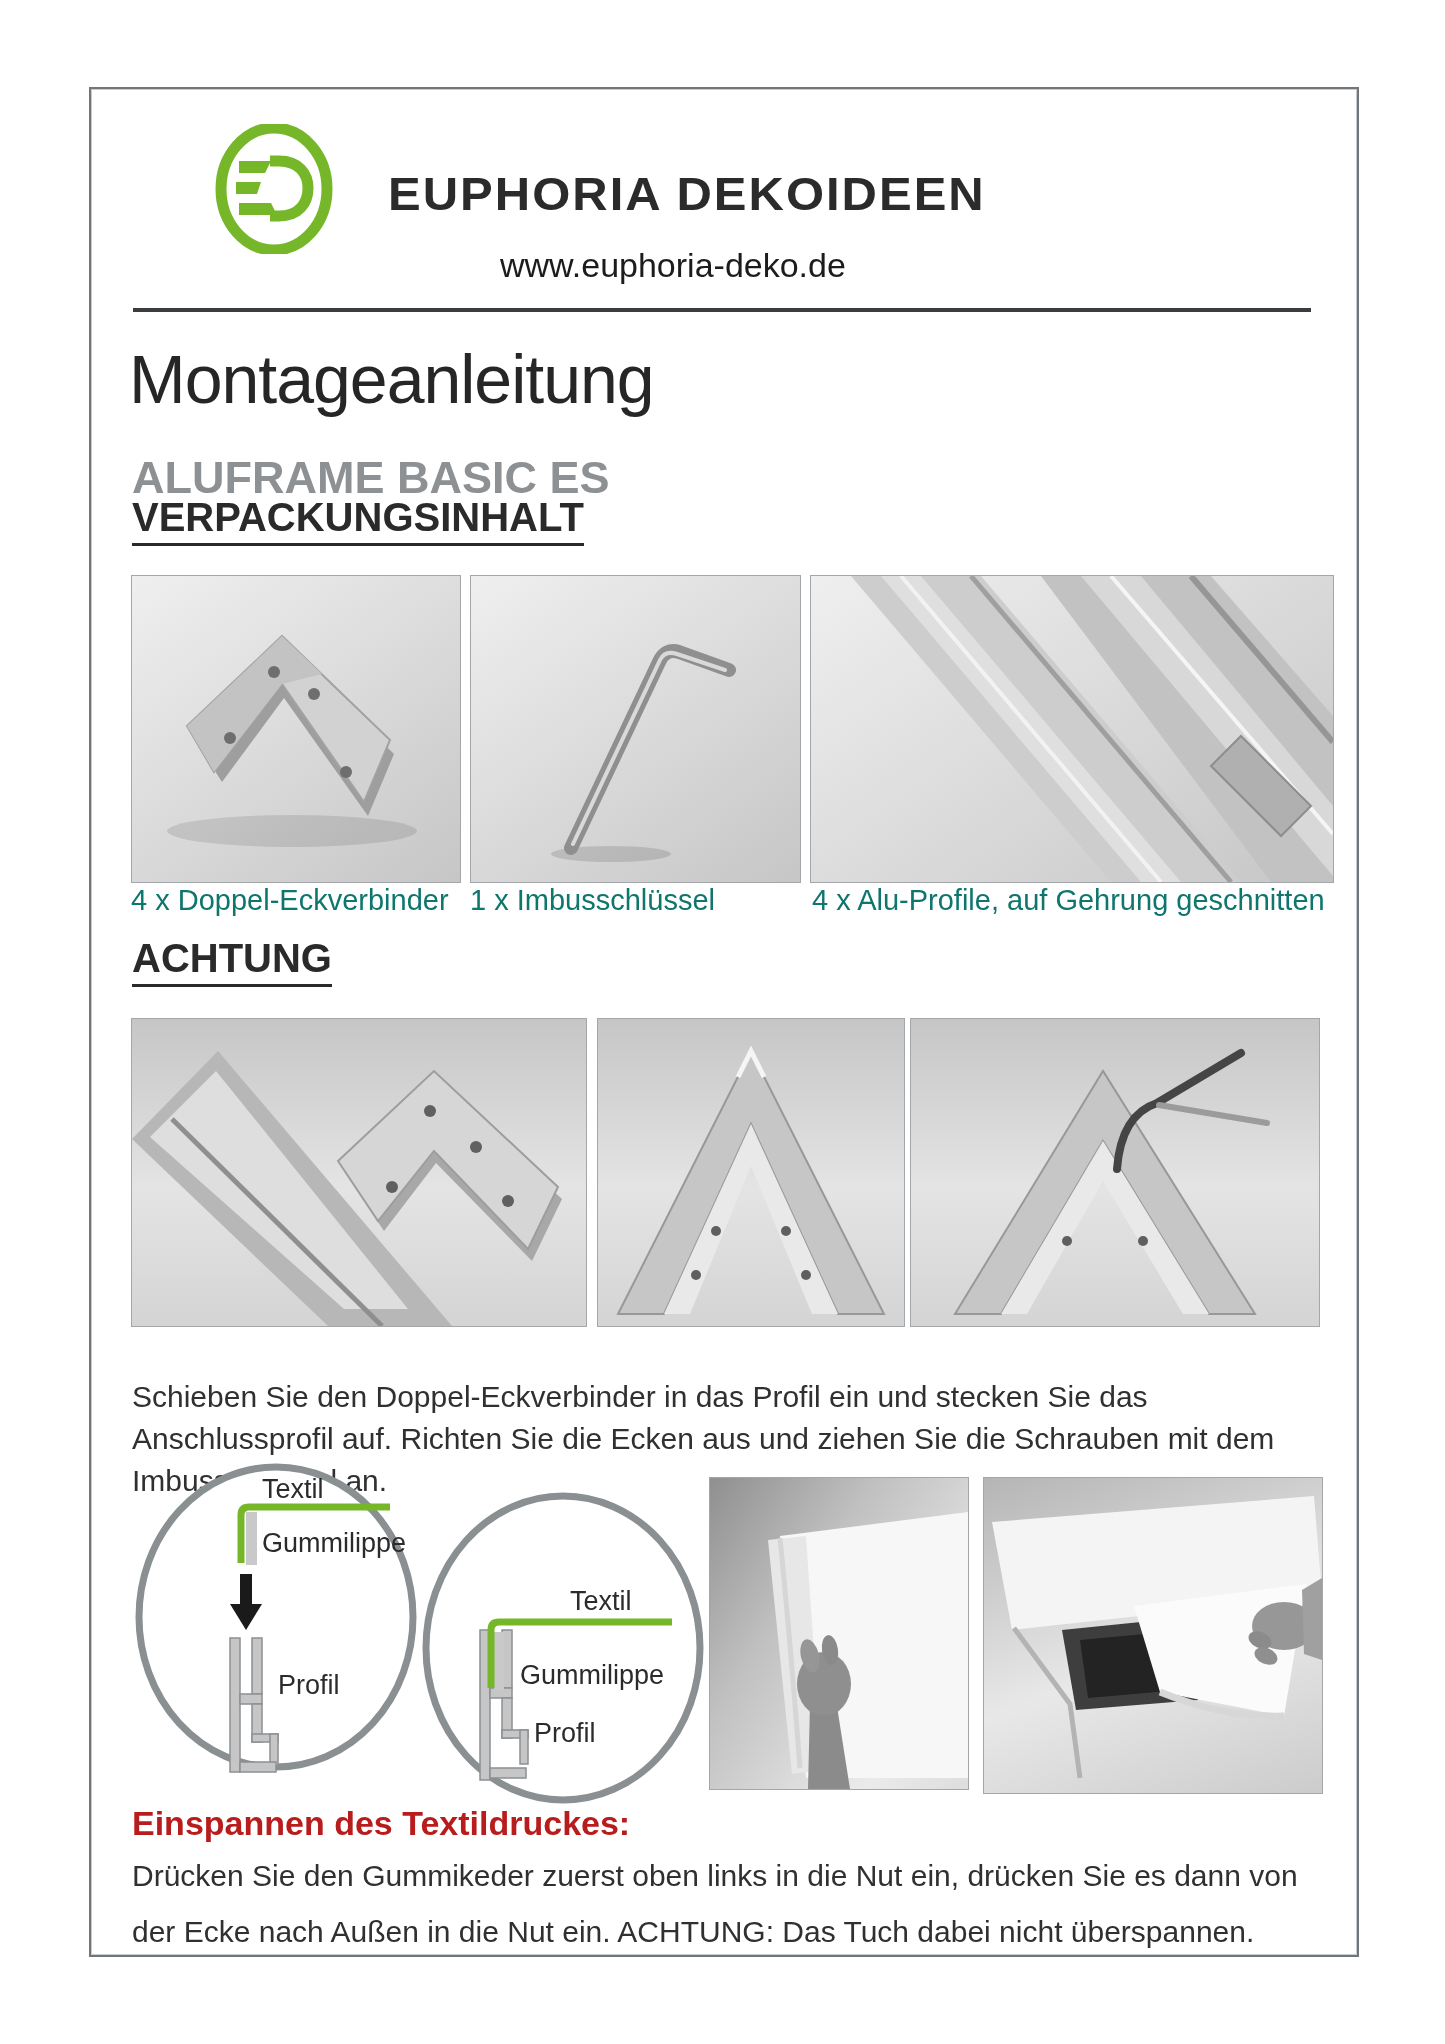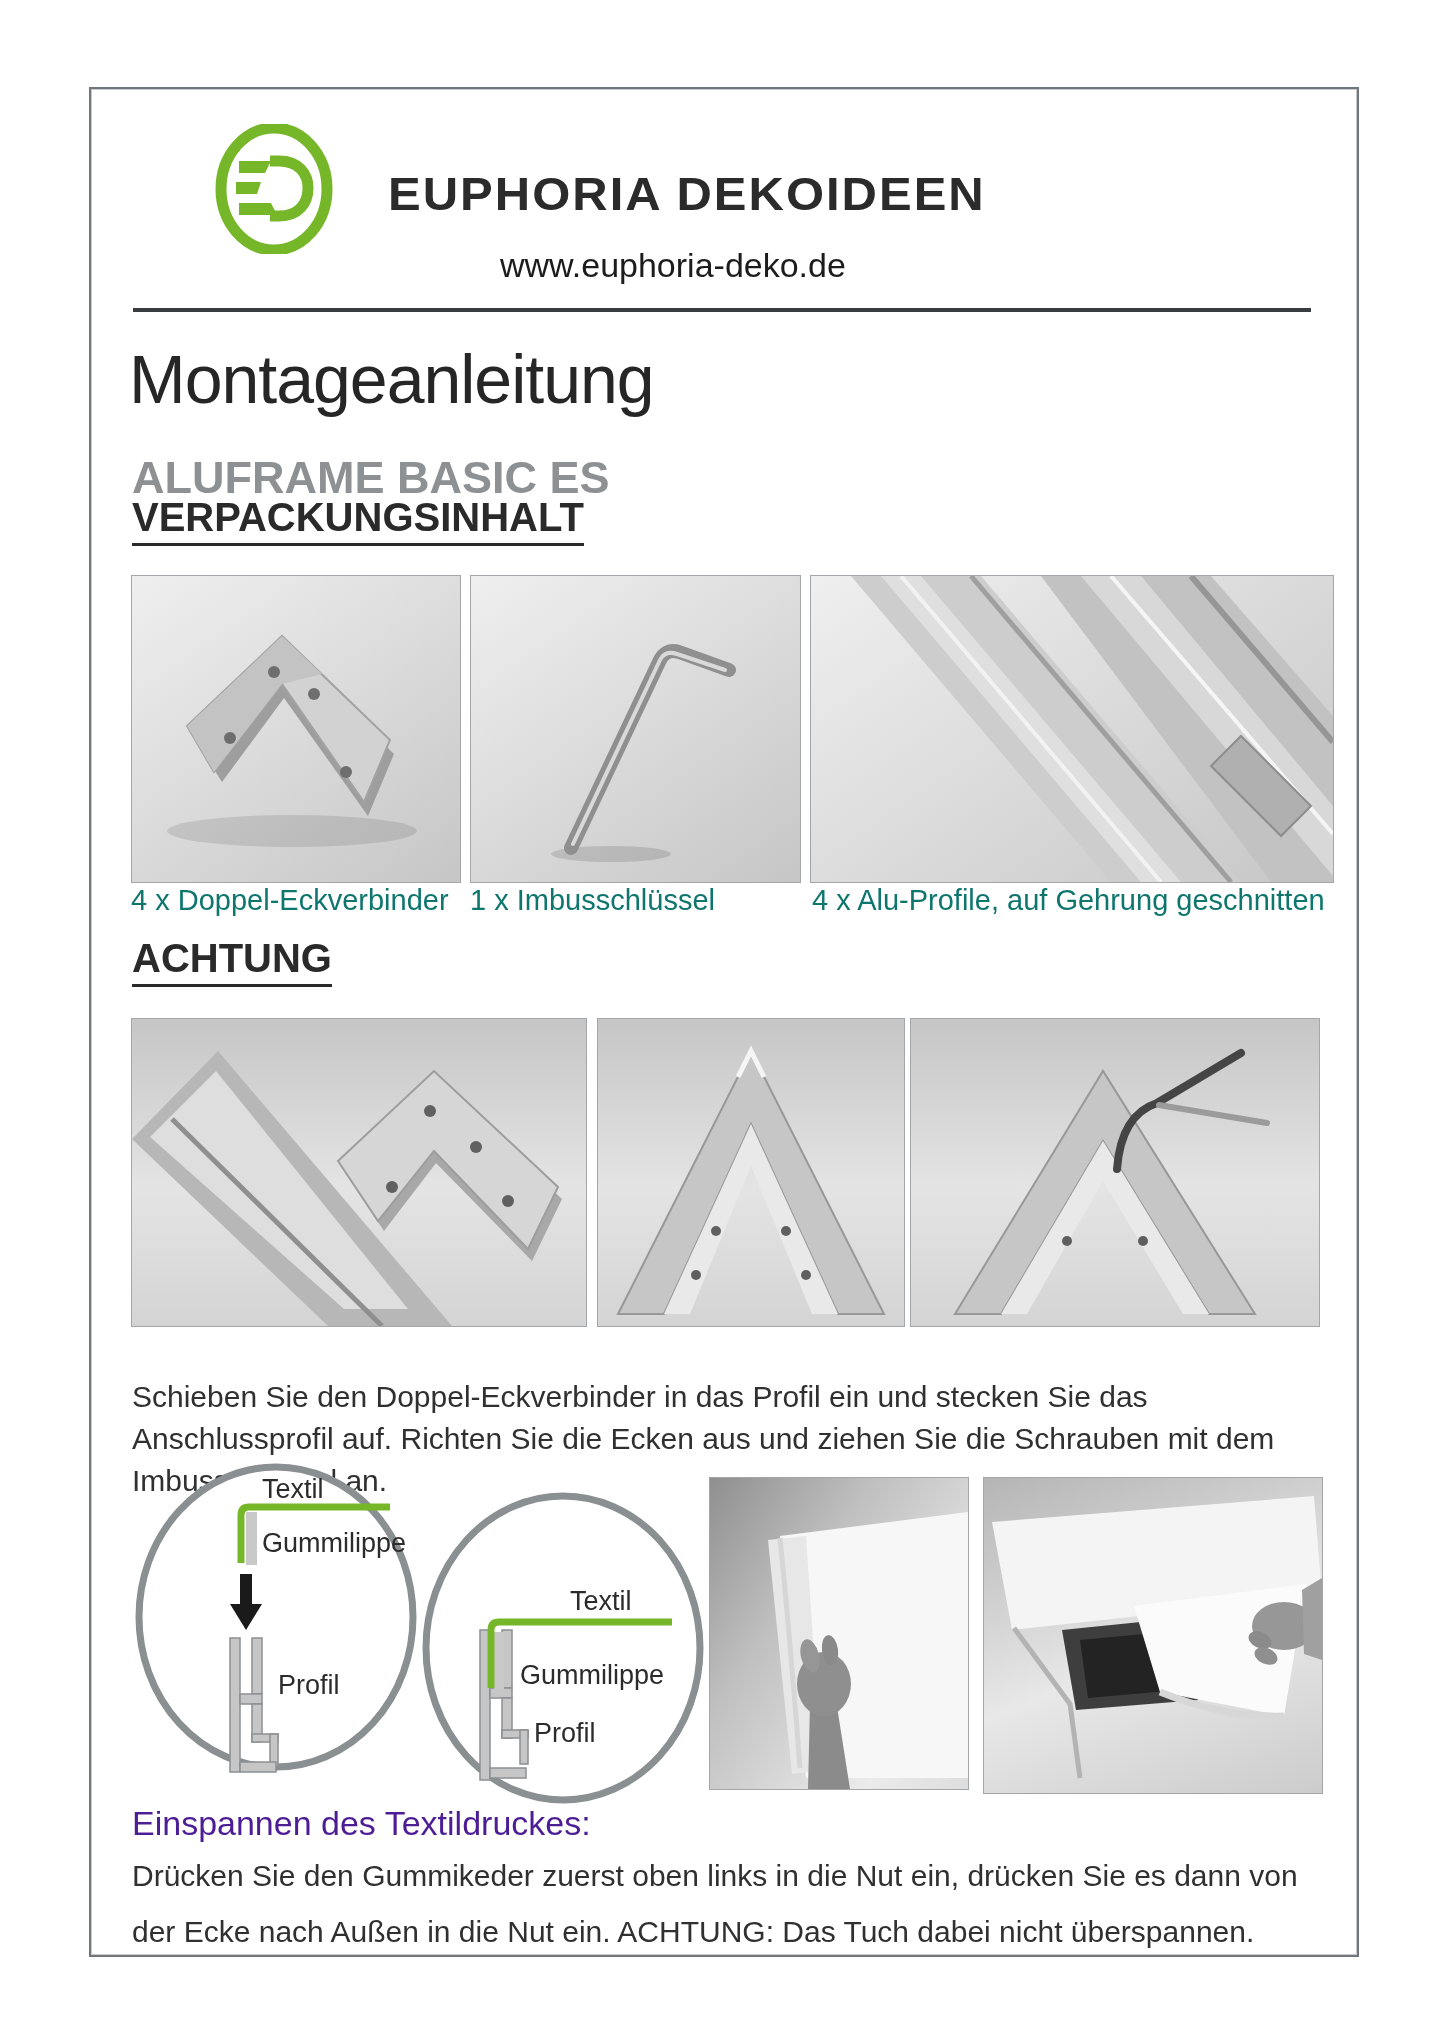--- a/index.html
+++ b/index.html
@@ -7,21 +7,21 @@
   .abs{position:absolute;}
   .page-frame{left:89px;top:87px;width:1266px;height:1866px;border:2px solid #70767a;background:#ffffff;box-shadow:0 0 0 1px #c9cdd0 inset;}
   .brand-word{left:388px;top:166px;width:870px;font-size:49px;font-weight:bold;letter-spacing:2px;color:#2b2b2b;white-space:nowrap;transform:scaleY(0.96);}
   .brand-url{left:500px;top:246px;width:460px;font-size:34px;color:#1c1c1c;}
   .rule{left:133px;top:308px;width:1178px;height:4px;background:#3a3d40;}
   .doc-title{left:129px;top:340px;font-size:68px;font-weight:normal;color:#262626;letter-spacing:-1px;}
   .doc-sub{left:132px;top:452px;font-size:45px;font-weight:bold;color:#8d9193;letter-spacing:0px;}
   .sec-head{font-size:40px;font-weight:bold;color:#2a2a2a;border-bottom:3px solid #2a2a2a;padding-bottom:3px;letter-spacing:0px;}
   .h-verp{left:132px;top:495px;}
   .h-mont{left:132px;top:936px;}
-  .h-einsp{left:132px;top:1804px;font-size:34px;font-weight:normal;color:#4c1d95;}
+  .h-einsp{left:132px;top:1804px;font-size:34px;font-weight:bold;color:#b91c1c;}
   .photo{position:absolute;border:1px solid #a3a7aa;overflow:hidden;background:linear-gradient(145deg,#efefef 0%,#dfdfdf 40%,#c6c6c6 100%);}
   .photo svg{display:block;width:100%;height:100%;}
   .photo--m{background:linear-gradient(180deg,#c6c6c6 0%,#e4e4e4 55%,#d4d4d4 100%);}
   .photo--bp1{background:linear-gradient(125deg,#8f8f8f 0%,#c0c0c0 35%,#ebebeb 78%,#dddddd 100%);}
   .photo--bp2{background:linear-gradient(160deg,#b5b5b5 0%,#e8e8e8 55%,#cccccc 100%);}
   .caption{top:884px;font-size:29px;color:#0f766e;white-space:nowrap;}
   .cap1{left:131px;} .cap2{left:470px;} .cap3{left:812px;}
   .para{left:132px;width:1192px;font-size:30px;line-height:42px;color:#303030;}
   .para1{top:1376px;}
   .para2{top:1848px;line-height:56px;}

